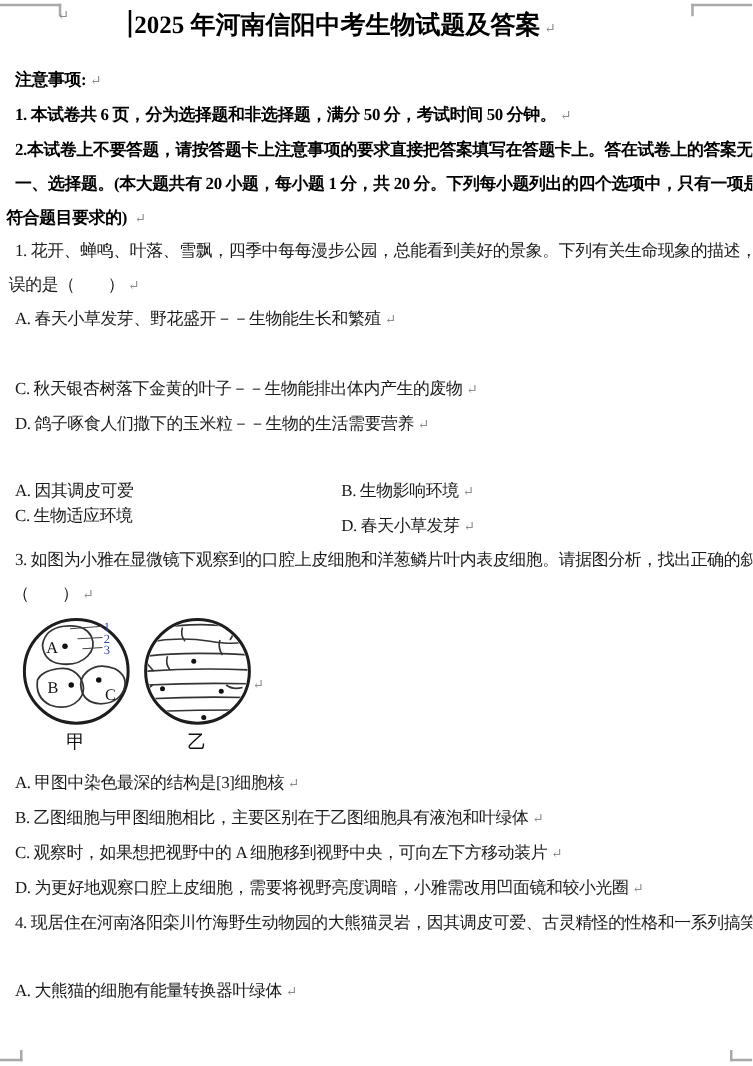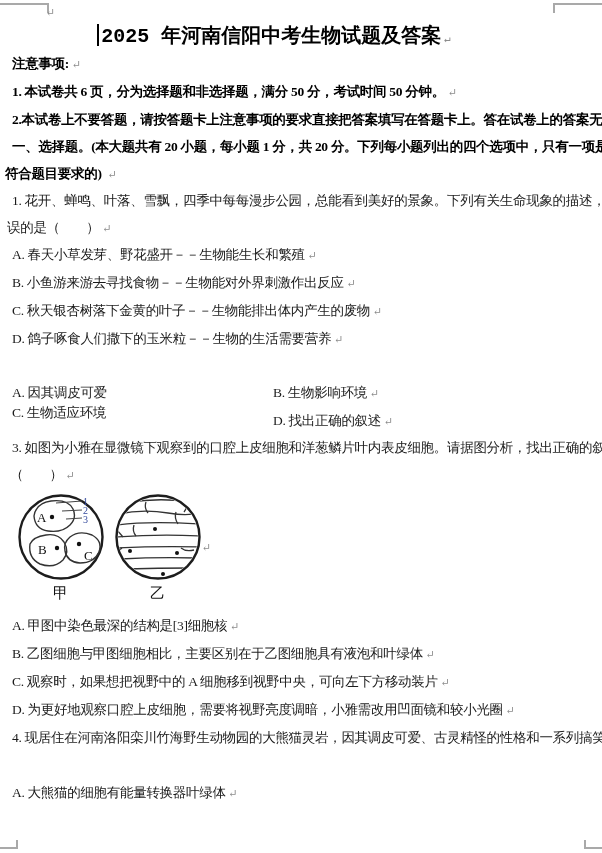--- a/index.html
+++ b/index.html
@@ -2,22 +2,22 @@
 <html><head>
 <meta charset="utf-8">
 <style>
   html,body{margin:0;padding:0;background:#fff;}
   .page{position:relative;width:602px;height:853px;background:#ffffff;overflow:hidden;
         font-family:"Liberation Serif","DejaVu Serif",serif;}
   .ln{position:absolute;white-space:pre;font-size:13.5px;color:#1a1a1a;letter-spacing:-0.3px;line-height:18px;text-align:center;}
   .b{font-weight:700;color:#000;}
   .pc{color:#8c8c8c;font-size:11px;margin-left:3px;font-weight:400;letter-spacing:0;}
   .pc-abs{position:absolute;color:#8c8c8c;font-size:11px;white-space:pre;}
-  .title-row{position:absolute;top:22px;left:0;width:548px;text-align:center;
-             font-size:20px;font-weight:700;color:#000;white-space:pre;font-family:Liberation Mono, monospace;}
+  .title-row{position:absolute;top:6px;left:0;width:548px;text-align:center;
+             font-size:20px;font-weight:700;color:#000;white-space:pre;}
   .caret{display:inline-block;width:2px;height:22px;background:#000;vertical-align:-4px;margin-right:2px;}
   .crop{position:absolute;}
   .crop.tl{left:0;top:3px;width:47px;height:8px;border-top:2px solid #a9a9a9;border-right:2px solid #a9a9a9;}
   .crop.tr{right:0;top:3px;width:47px;height:8px;border-top:2px solid #a9a9a9;border-left:2px solid #a9a9a9;}
   .crop.bl{left:0;bottom:4px;width:16px;height:7px;border-bottom:2px solid #a9a9a9;border-right:2px solid #a9a9a9;}
   .crop.br{right:0;bottom:4px;width:16px;height:7px;border-bottom:2px solid #a9a9a9;border-left:2px solid #a9a9a9;}
   .figure{position:absolute;left:18px;top:486px;}
   svg .num{font-size:10px;fill:#31479b;font-family:"Liberation Serif",serif;}
   svg .cell{font-size:13px;fill:#111;font-family:"Liberation Serif",serif;}
   svg .lab{font-size:15px;fill:#111;font-family:"Liberation Serif",serif;}
@@ -38,28 +38,27 @@
   <div class="ln b" style="top:55px;left:12px"><span>注意事项:</span><span class="pc">↵</span></div>
   <div class="ln b" style="top:83px;left:12px"><span>1. 本试卷共 6 页，分为选择题和非选择题，满分 50 分，考试时间 50 分钟。</span><span class="pc">↵</span></div>
   <div class="ln b" style="top:111px;left:12px"><span>2.本试卷上不要答题，请按答题卡上注意事项的要求直接把答案填写在答题卡上。答在试卷上的答案无效。</span></div>
 
   <div class="ln b" style="top:138px;left:12px"><span>一、选择题。(本大题共有 20 小题，每小题 1 分，共 20 分。下列每小题列出的四个选项中，只有一项是最</span></div>
   <div class="ln b" style="top:165px;left:5px"><span>符合题目要求的) </span><span class="pc">↵</span></div>
 
   <div class="ln" style="top:192px;left:12px"><span>1. 花开、蝉鸣、叶落、雪飘，四季中每每漫步公园，总能看到美好的景象。下列有关生命现象的描述，错</span></div>
   <div class="ln" style="top:219px;left:7px"><span>误的是（　　）</span><span class="pc">↵</span></div>
   <div class="ln" style="top:246px;left:12px"><span>A. 春天小草发芽、野花盛开－－生物能生长和繁殖</span><span class="pc">↵</span></div>
-  <div class="ln" style="top:274px;left:12px"><span>B. 小鱼游来游去寻找食物－－生物能对外界刺激作出反应</span><span class="pc">↵</span></div>
   <div class="ln" style="top:330px;left:12px"><span>D. 鸽子啄食人们撒下的玉米粒－－生物的生活需要营养</span><span class="pc">↵</span></div>
   <div class="ln" style="top:302px;left:12px"><span>C. 秋天银杏树落下金黄的叶子－－生物能排出体内产生的废物</span><span class="pc">↵</span></div>
 
   <div class="ln" style="top:384px;left:12px"><span>A. 因其调皮可爱</span></div>
   <div class="ln" style="top:384px;left:273px"><span>B. 生物影响环境</span><span class="pc">↵</span></div>
   <div class="ln" style="top:404px;left:12px"><span>C. 生物适应环境</span></div>
-  <div class="ln" style="top:412px;left:273px"><span>D. 找出正确的叙述</span><span class="pc">↵</span></div>
+  <div class="ln" style="top:412px;left:273px"><span>D. 春天小草发芽</span><span class="pc">↵</span></div>
 
   <div class="ln" style="top:439px;left:12px"><span>3. 如图为小雅在显微镜下观察到的口腔上皮细胞和洋葱鳞片叶内表皮细胞。请据图分析，找出正确的叙述</span></div>
   <div class="ln" style="top:466px;left:10px"><span>（　　）</span><span class="pc">↵</span></div>
 
   <div class="figure">
     <svg width="210" height="118" viewBox="0 0 210 118">
 
       <circle cx="43" cy="51" r="41.5" fill="none" stroke="#1d1d1d" stroke-width="2.4"></circle>
       <path d="M16,30 Q18,17 33,15 Q50,13 55,23 Q59,32 52,39 Q44,47 30,45 Q17,43 16,30 Z" fill="none" stroke="#333" stroke-width="1.4"></path>
       <path d="M12,58 Q10,72 22,78 Q36,83 45,74 Q52,66 46,56 Q40,47 28,49 Q15,51 12,58 Z" fill="none" stroke="#333" stroke-width="1.4"></path>

